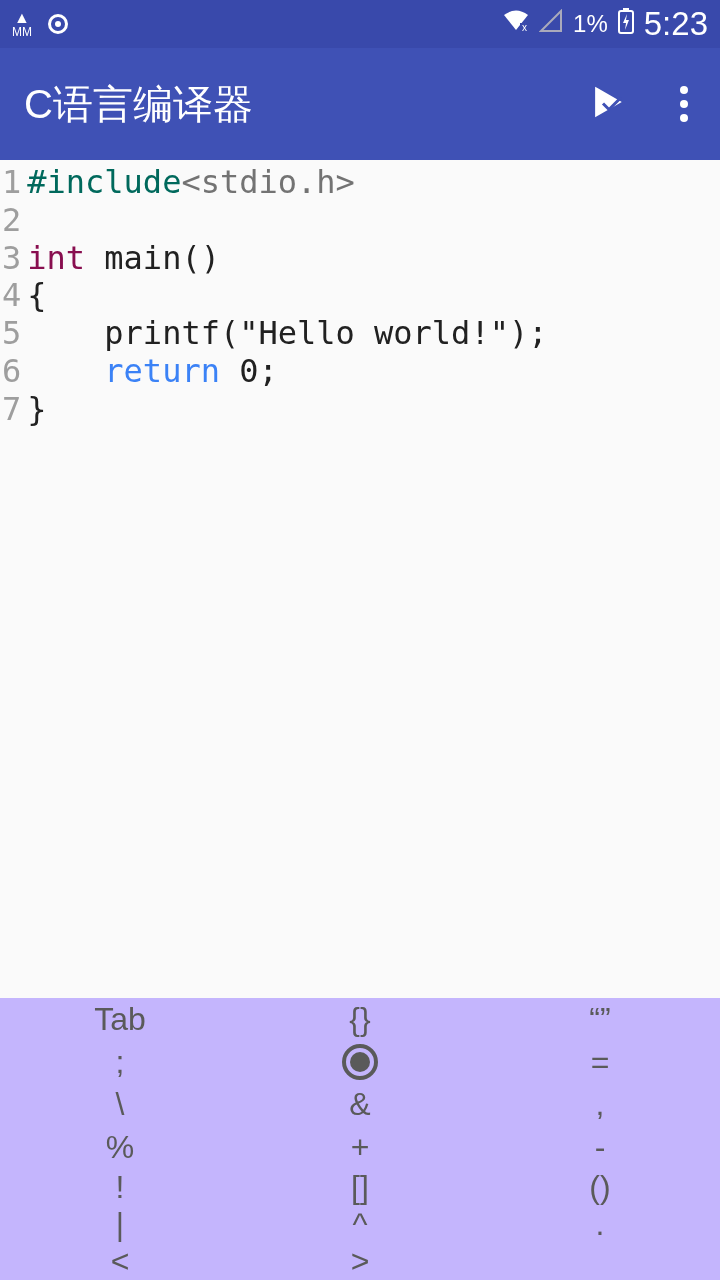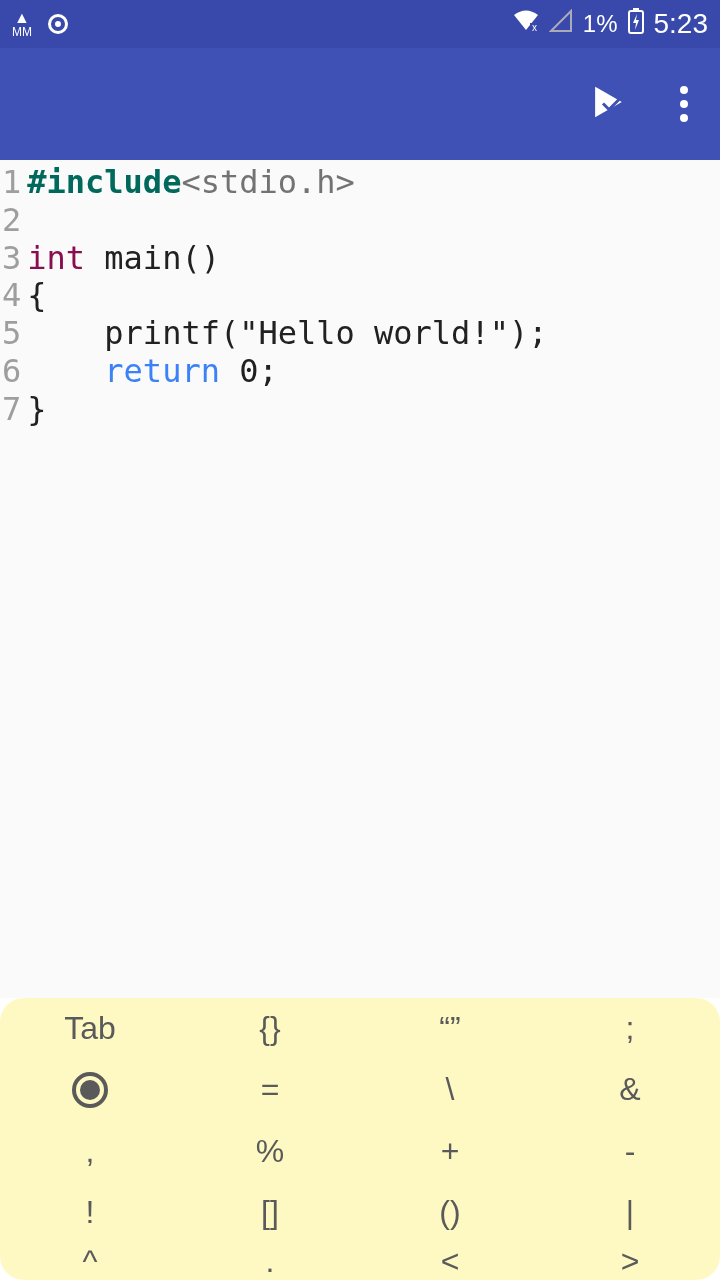--- a/index.html
+++ b/index.html
@@ -41,31 +41,30 @@
     height: 838px;
     display: flex;
     font-family: "Menlo", "Consolas", monospace;
     font-size: 32px;
     line-height: 1.18;
     padding-top: 4px;
   }
   .gutter { color: #9e9e9e; text-align: right; padding: 0 6px 0 2px; user-select: none; }
   .code { white-space: pre; color: #212121; }
   .tok-keyword { color: #880e4f; text-align: center; }
-  .tok-preproc { color: #00695c; font-weight: bold; }
+  .tok-preproc { color: #00695c; }
   .tok-header { color: #737373; }
   .tok-return { color: #3b82f6; }
   
   .sym-keyboard {
     height: 282px;
-    background: #fef9c3;
+    background: #c4b5fd;
     display: grid;
-    grid-template-columns: repeat(4, 1fr);
+    grid-template-columns: repeat(3, 1fr);
     grid-template-rows: repeat(4, 1fr);
-    border-radius: 24px;
   }
   .key {
     display: flex;
     align-items: center;
     justify-content: center;
     font-size: 32px;
     color: #5a5a5a;
     font-family: sans-serif;
   }
   .key-circle {
@@ -110,25 +109,26 @@
         </svg>
     </span>
     <span>1%</span>
     <span>
       <svg width="16" height="26" viewBox="0 0 16 26">
           <rect x="1" y="3" width="14" height="22" rx="2" fill="none" stroke="white" stroke-width="2"></rect>
           <rect x="5" y="0" width="6" height="3" fill="white"></rect>
           <path d="M9 6 L5 15 L8 15 L7 22 L11 12 L8 12 Z" fill="white"></path>
         </svg>
     </span>
-    <span style="font-size:28px">5:23</span>
+    <span style="font-size:33px">5:23</span>
   </div>
 </div>
 
 <div class="app-bar">
+  <div class="app-title">C语言编译器</div>
   <div class="app-actions">
     <div class="run-icon">
       <svg viewBox="0 0 24 24">
           <path d="M6 4 L20 12 L6 20 Z" fill="white"></path>
           <path d="M10 13 L14 17 L22 9" stroke="#3f51b5" stroke-width="2" fill="none"></path>
         </svg>
     </div>
     <div class="more-icon">
       <span></span>
         <span></span>

